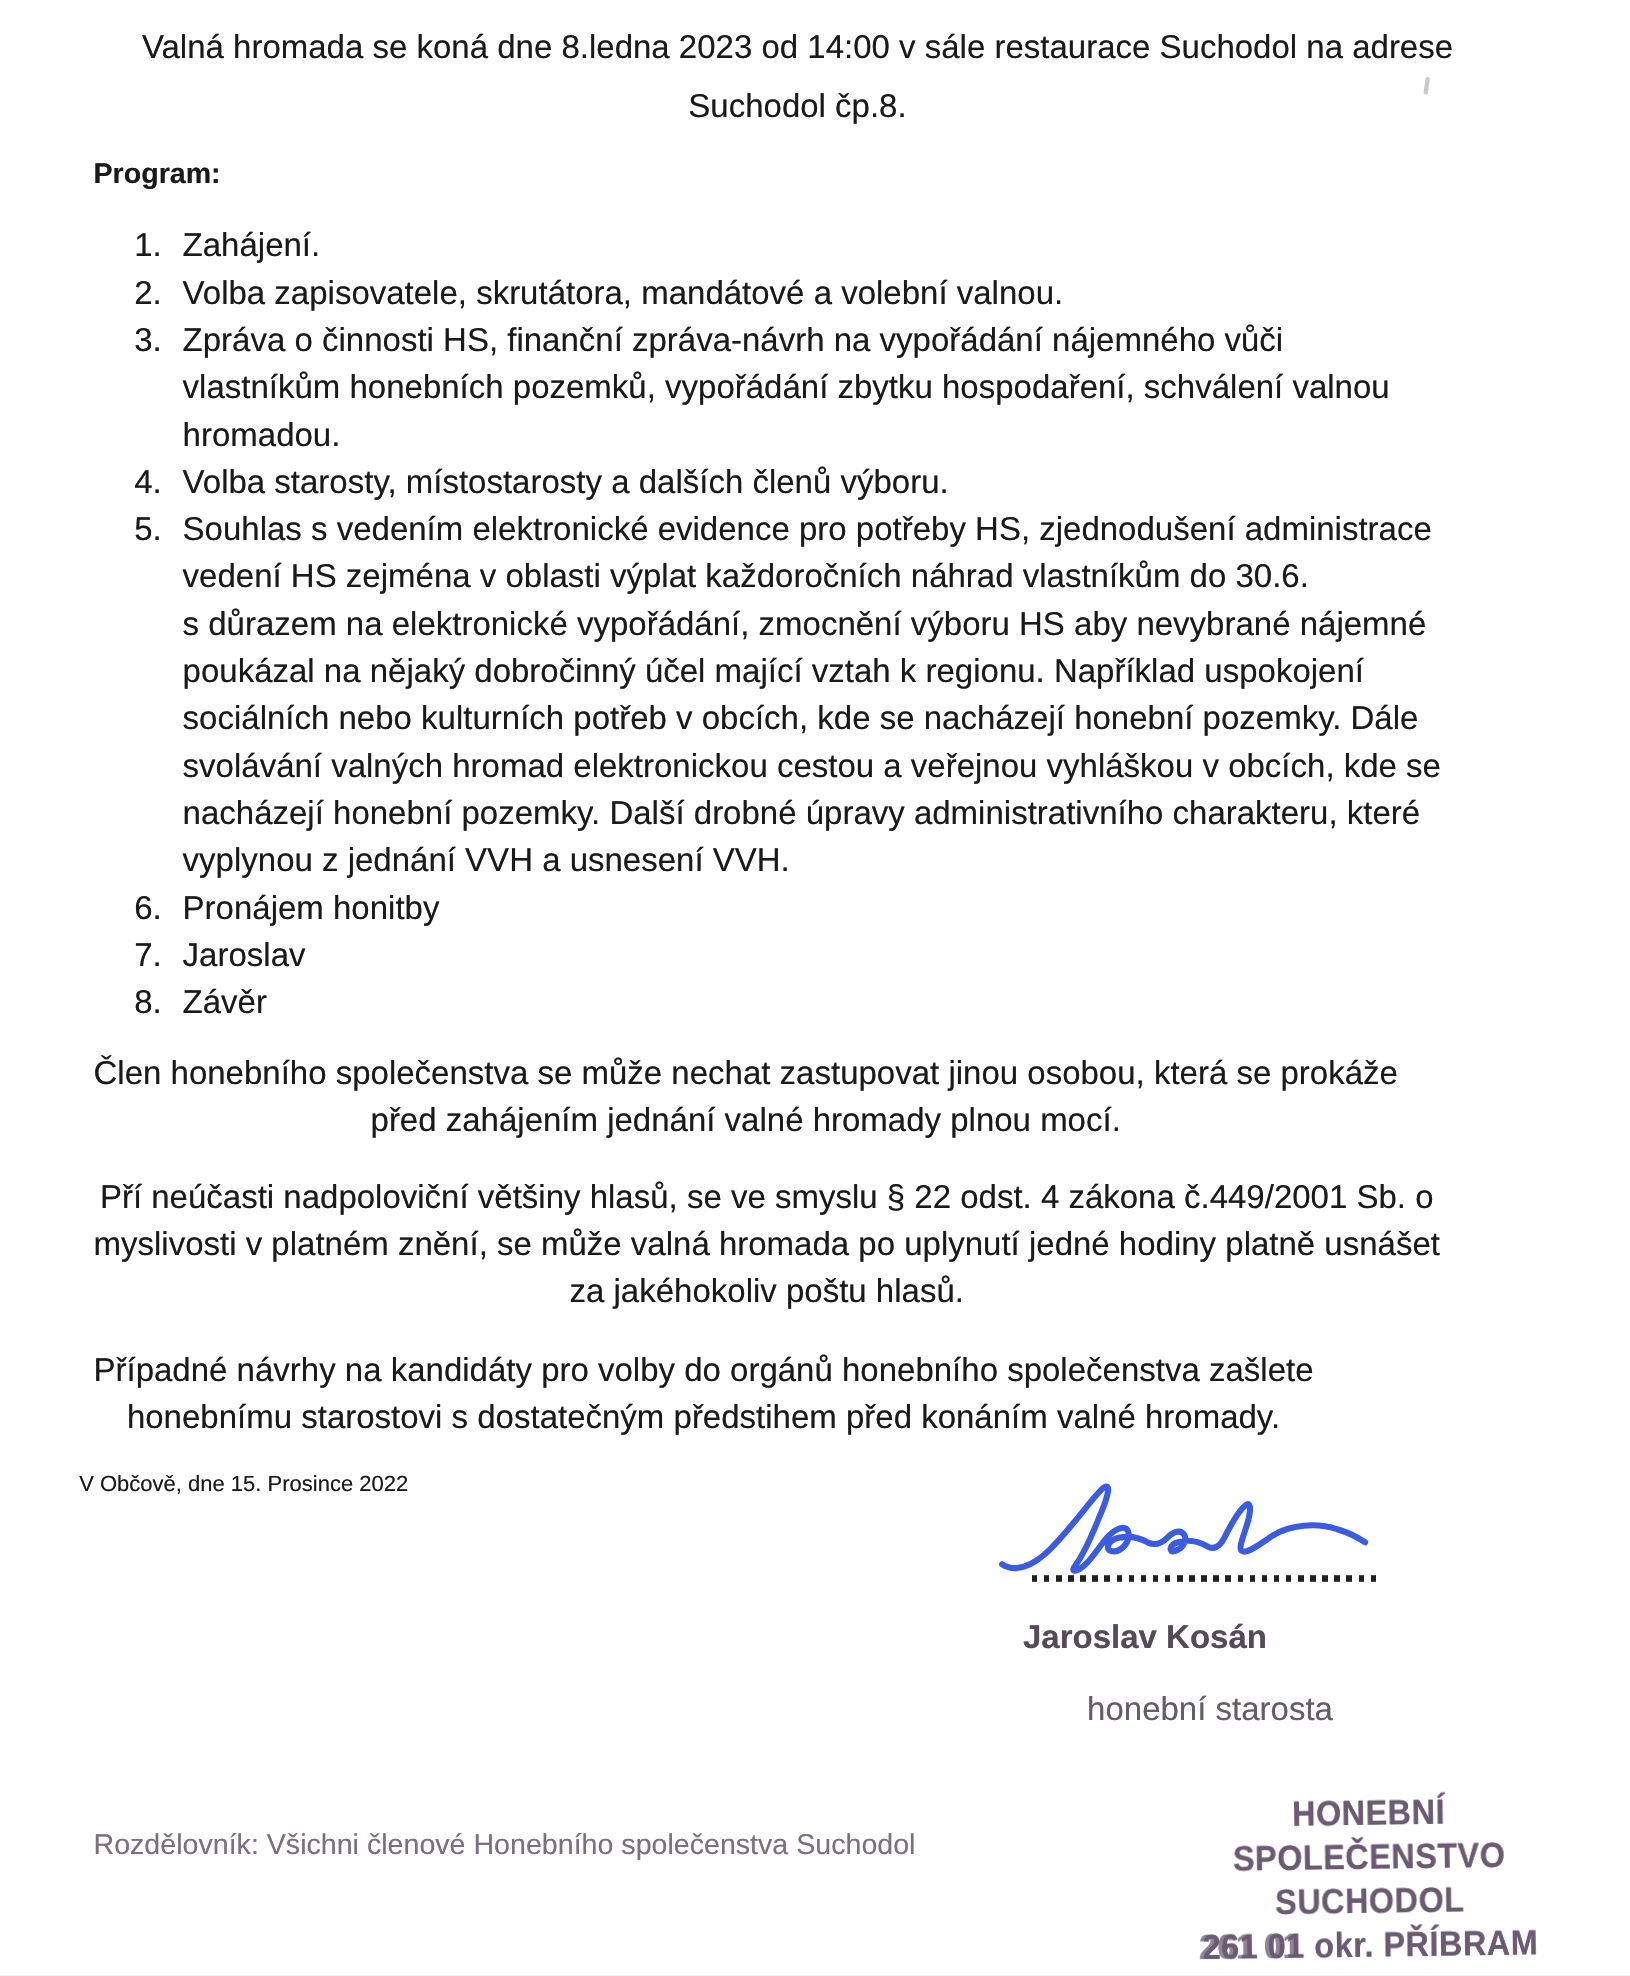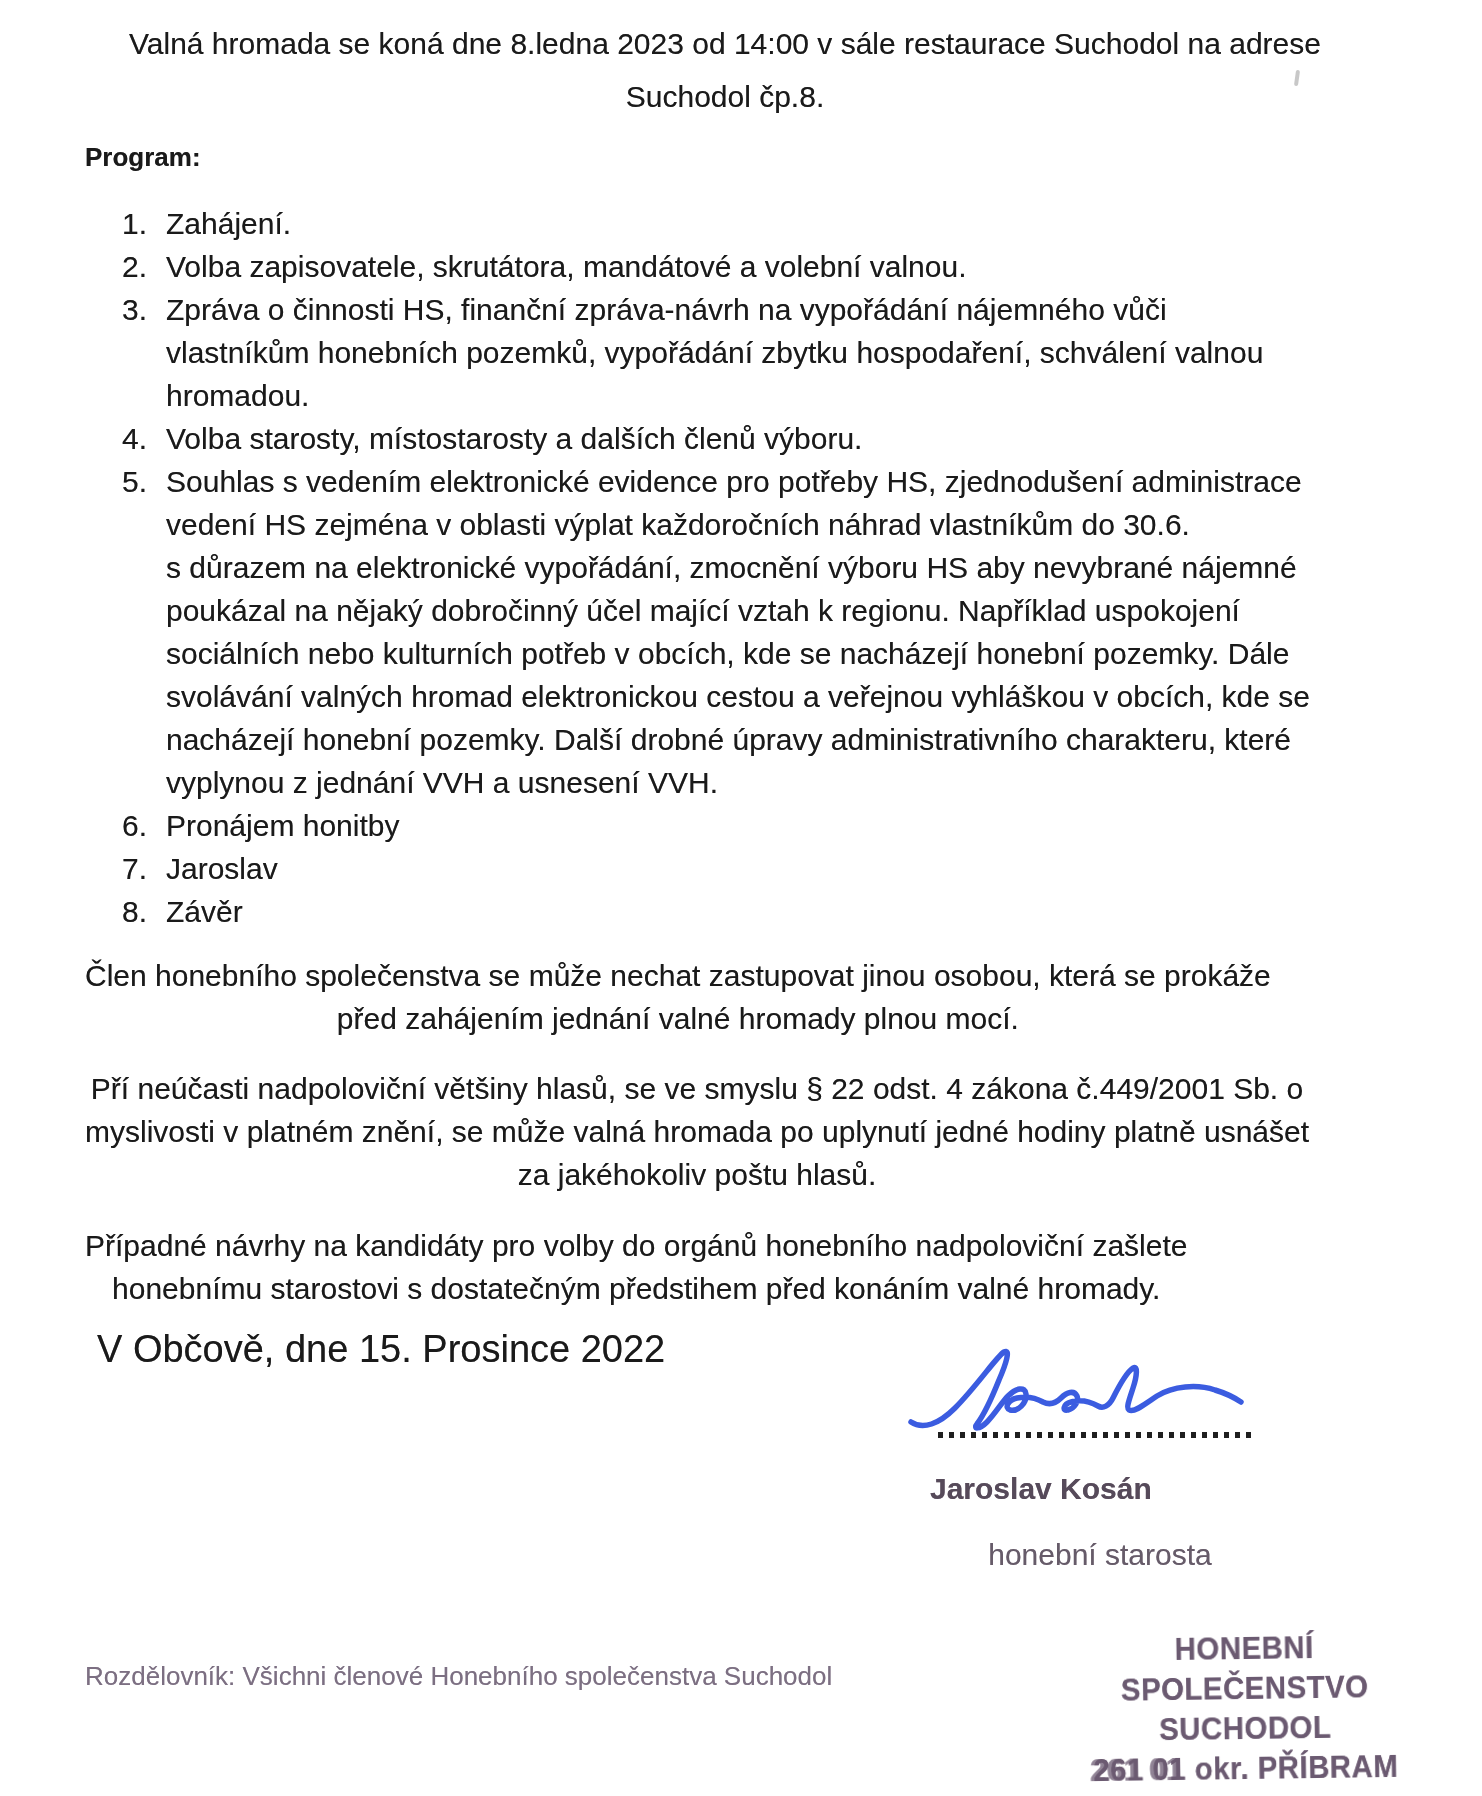--- a/index.html
+++ b/index.html
@@ -26,21 +26,21 @@
   .agenda{
     position:absolute;left:122px;top:202px;
     font-size:30px;line-height:43px;
   }
   .agenda-row{display:flex;}
   .agenda-row .num{width:44px;flex:0 0 44px;}
   .para{position:absolute;left:85px;font-size:30px;line-height:43px;text-align:center;}
   .para1{top:954px;}
   .para2{top:1067px;}
   .para3{top:1224px;}
-  .dateline{position:absolute;left:97px;top:1328px;font-size:38px;line-height:43px;}
+  .dateline{position:absolute;left:72px;top:1328px;font-size:20px;line-height:43px;}
   .sig-svg{position:absolute;left:905px;top:1342px;width:340px;height:100px;}
   .sig-dots{
     position:absolute;left:938px;top:1432px;width:318px;height:6px;
     background:repeating-linear-gradient(90deg,#1f1f1f 0 5px,transparent 5px 11px);
   }
   .sig-name{
     position:absolute;left:930px;top:1472px;width:340px;
     font-size:30px;font-weight:700;color:#564a5a;
     text-shadow:0 0 0.4px rgba(86,74,90,0.6);
   }
@@ -122,21 +122,21 @@
       <span class="num">8.</span>
       <span class="txt pre">Závěr</span>
     </div>
   </div>
 
   <div class="para para1 pre">Člen honebního společenstva se může nechat zastupovat jinou osobou, která se prokáže
 před zahájením jednání valné hromady plnou mocí.</div>
   <div class="para para2 pre">Pří neúčasti nadpoloviční většiny hlasů, se ve smyslu § 22 odst. 4 zákona č.449/2001 Sb. o
 myslivosti v platném znění, se může valná hromada po uplynutí jedné hodiny platně usnášet
 za jakéhokoliv poštu hlasů.</div>
-  <div class="para para3 pre">Případné návrhy na kandidáty pro volby do orgánů honebního nadpoloviční zašlete
+  <div class="para para3 pre">Případné návrhy na kandidáty pro volby do orgánů honebního společenstva zašlete
 honebnímu starostovi s dostatečným předstihem před konáním valné hromady.</div>
 
   <div class="dateline">V Občově, dne 15. Prosince 2022</div>
 
   <svg class="sig-svg" viewBox="0 0 340 100">
     <path d="M 6 80
              C 18 88, 34 82, 50 66
              C 72 44, 92 14, 99 10
              C 106 6, 101 22, 94 38
              C 86 58, 78 74, 72 82

